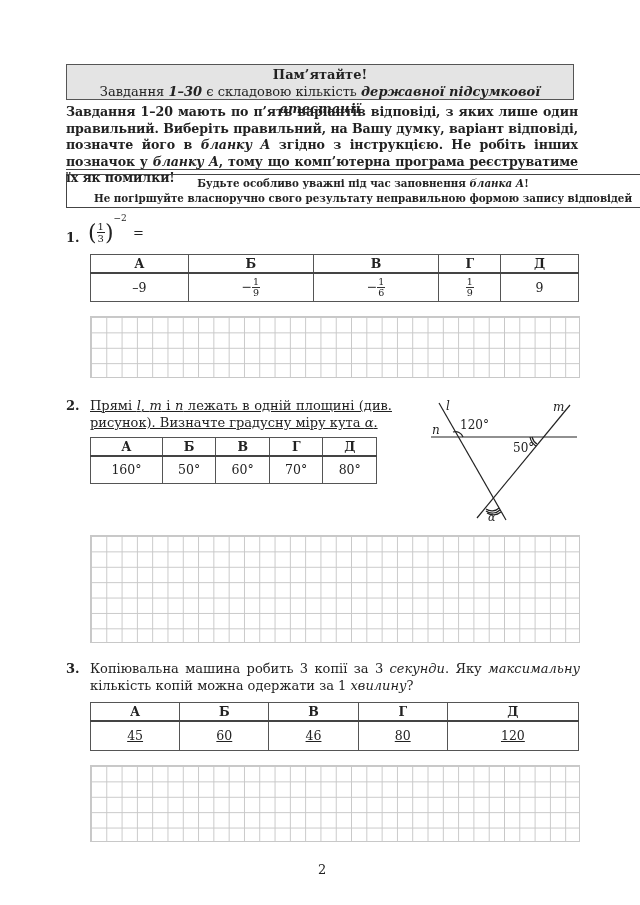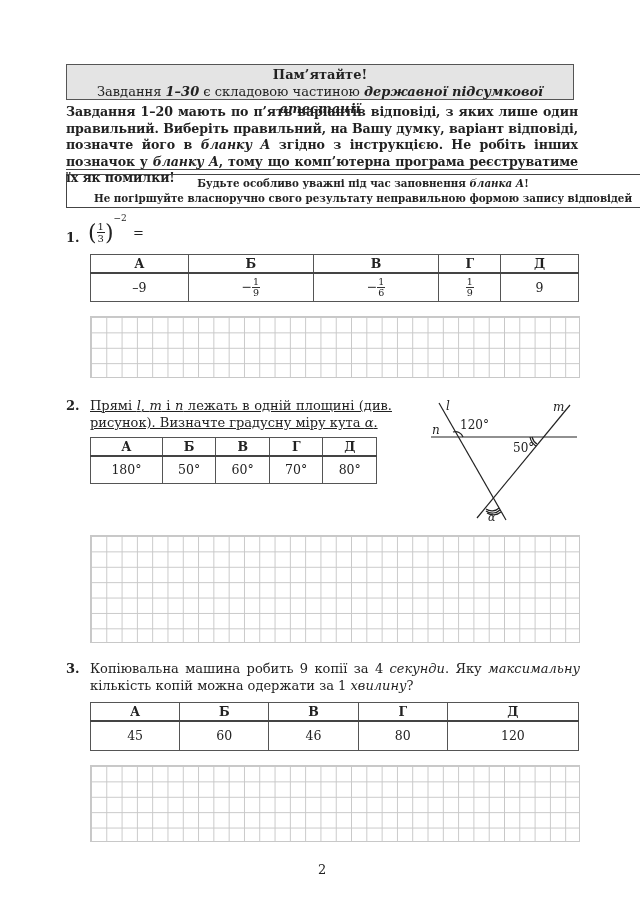--- a/index.html
+++ b/index.html
@@ -63,21 +63,21 @@
     display: inline-flex; flex-direction: column; align-items: center;
     vertical-align: middle; font-size: 9.5px; line-height: 10px;
   }
   .mini-frac .num { border-bottom: 1px solid #333; padding: 0 1px; }
 </style>
 </head>
 <body>
 
 <div class="abs notice-box">
   <div class="title">Пам’ятайте!</div>
-  <div><span>Завдання </span><b>1–30</b><span> є складовою частиною </span><b>державної підсумкової атестації</b></div>
+  <div><span>Завдання </span><b>1–30</b><span> є складовою кількість </span><b>державної підсумкової атестації</b></div>
 </div>
 
 <div class="abs instructions"><span>Завдання 1–20 мають по п’ять варіантів відповіді, з яких лише один правильний. Виберіть правильний, на Вашу думку, варіант відповіді, позначте його в </span><i>бланку А</i><span> згідно з інструкцією. Не робіть інших позначок у </span><i>бланку А</i><span>, тому що комп’ютерна програма реєструватиме їх як помилки!</span></div>
 <div class="abs rule-line" style="top:169px;"></div>
 
 <div class="abs warning-box">
   <div><span>Будьте особливо уважні під час заповнення </span><i>бланка А</i><span>!</span></div>
   <div>Не погіршуйте власноручно свого результату неправильною формою запису відповідей</div>
 </div>
 
@@ -126,21 +126,21 @@
 <table class="ans" style="left:90px; top:437px; width:287px;">
   <tbody>
       <tr class="hdr">
     <th>А</th>
     <th>Б</th>
     <th>В</th>
     <th>Г</th>
     <th>Д</th>
   </tr>
   <tr style="height:27px;">
-    <td>180°</td>
+    <td>160°</td>
     <td>50°</td>
     <td>60°</td>
     <td>70°</td>
     <td>80°</td>
   </tr>
 </tbody>
   </table>
 
 <svg class="abs" style="left:400px; top:390px;" width="180" height="135" viewBox="0 0 180 135">
   <g stroke="#222" stroke-width="1.2" fill="none">
@@ -160,32 +160,32 @@
     <text x="32" y="44" font-style="italic">n</text>
     <text x="60" y="39">120°</text>
     <text x="113" y="62">50°</text>
     <text x="88" y="131" font-size="11" font-style="italic">α</text>
   </g>
 </svg>
 
 <div class="grid" style="left:90px; top:535px; width:490px; height:108px;"></div>
 
 <div class="abs q-num" style="left:66px; top:661px;">3.</div>
-<div class="abs q-text" style="left:90px; top:660px; width:490px; text-align:justify;"><span>Копіювальна машина робить 9 копії за 4 </span><i>секунди</i><span>. Яку </span><i>максимальну</i><span> кількість копій можна одержати за 1 </span><i>хвилину</i><span>?</span></div>
+<div class="abs q-text" style="left:90px; top:660px; width:490px; text-align:justify;"><span>Копіювальна машина робить 3 копії за 3 </span><i>секунди</i><span>. Яку </span><i>максимальну</i><span> кількість копій можна одержати за 1 </span><i>хвилину</i><span>?</span></div>
 
 <table class="ans" style="left:90px; top:702px; width:489px;">
   <tbody>
       <tr class="hdr">
     <th>А</th>
     <th>Б</th>
     <th>В</th>
     <th>Г</th>
     <th>Д</th>
   </tr>
-  <tr style="height:29px;">
+  <tr style="height:29px;text-decoration:underline;">
     <td>45</td>
     <td>60</td>
     <td>46</td>
     <td>80</td>
     <td>120</td>
   </tr>
 </tbody>
   </table>
 
 <div class="grid" style="left:90px; top:765px; width:490px; height:77px;"></div>

